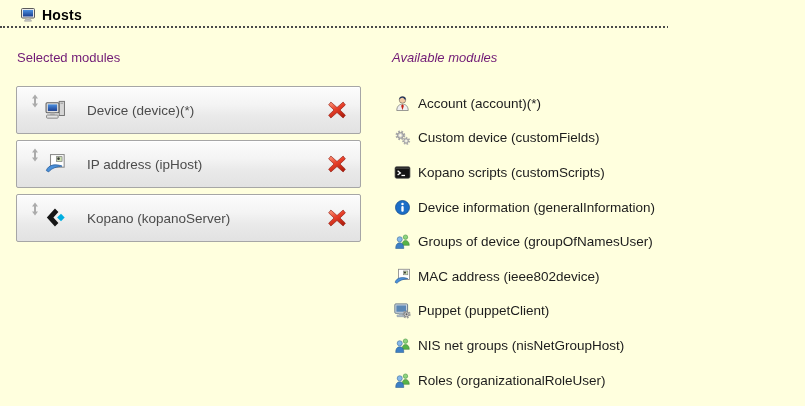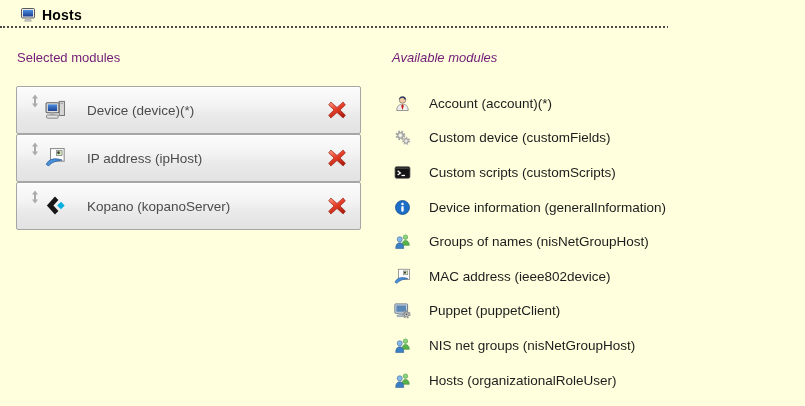--- a/index.html
+++ b/index.html
@@ -18,37 +18,37 @@
   .header-rule{position:absolute;left:0;top:26px;width:805px;height:0;border-bottom:2px dotted #4a4a4a;}
 
   
   .col-label{position:absolute;font-size:13px;color:#701a75;}
   .label-selected{left:17px;top:50px;}
   .label-available{left:392px;top:50px;font-style:italic;}
 
   
   .sel-list{position:absolute;left:16px;top:86px;width:345px;}
   .sel-item{
-    position:relative;height:46px;
+    position:relative;height:46px;margin-bottom:6px;
     border:1px solid #a6a6a6;border-radius:2px;
     background:linear-gradient(to bottom,#fcfcfc 0%,#f4f4f4 38%,#eaeaea 62%,#e2e2e2 100%);
     box-shadow:inset 0 1px 0 #ffffff;
     cursor:move;
   }
   .drag-icon{position:absolute;left:13px;top:7px;width:10px;height:14px;}
   .mod-icon{position:absolute;left:28px;top:12px;width:21px;height:21px;}
   .mod-label{position:absolute;left:70px;top:50%;transform:translateY(-50%);font-size:13.5px;color:#4c4c4c;}
   .remove-btn{position:absolute;right:11px;top:50%;transform:translateY(-50%);width:22px;height:22px;background:none;border:none;padding:0;cursor:pointer;}
   .x-icon{width:20px;height:20px;display:block;}
 
   
   .avail-list{position:absolute;left:394px;top:86px;width:308px;}
   .avail-item{display:flex;align-items:center;height:34.6px;}
   .avail-icon{width:17px;height:17px;flex:0 0 17px;}
-  .avail-label{margin-left:18px;font-size:13.5px;color:#1c1c1c;white-space:nowrap;}
+  .avail-label{margin-left:7px;font-size:13.5px;color:#1c1c1c;white-space:nowrap;}
   .add-btn{margin-left:auto;width:18px;height:18px;background:none;border:none;padding:0;cursor:pointer;}
   .plus-icon{width:17px;height:17px;display:block;}
 
   
   .scrollbar{position:absolute;left:750px;top:86px;width:17px;height:306px;background:#ada69f;border:1px solid #8f8f8f;box-sizing:border-box;}
   .sb-btn{position:absolute;left:0;width:15px;height:15px;background:#d6d2ca;box-sizing:border-box;
     border:1px solid;border-color:#ffffff #4d4d4d #4d4d4d #ffffff;
     box-shadow:inset -1px -1px 0 #8e8a84,inset 1px 1px 0 #f2f0ec;
     display:flex;align-items:center;justify-content:center;padding:0;cursor:pointer;}
   .sb-up{top:0;}
@@ -241,21 +241,21 @@
           <svg class="plus-icon">
             <use href="#sym-plus" xlink:href="#sym-plus"></use>
           </svg>
         </button>
       </div>
 
       <div class="avail-item">
         <svg class="avail-icon">
           <use href="#sym-terminal" xlink:href="#sym-terminal"></use>
         </svg>
-        <span class="avail-label">Custom scripts (customScripts)</span>
+        <span class="avail-label">Kopano scripts (customScripts)</span>
         <button type="button" class="add-btn">
           <svg class="plus-icon">
             <use href="#sym-plus" xlink:href="#sym-plus"></use>
           </svg>
         </button>
       </div>
 
       <div class="avail-item">
         <svg class="avail-icon">
           <use href="#sym-info" xlink:href="#sym-info"></use>
@@ -265,21 +265,21 @@
           <svg class="plus-icon">
             <use href="#sym-plus" xlink:href="#sym-plus"></use>
           </svg>
         </button>
       </div>
 
       <div class="avail-item">
         <svg class="avail-icon">
           <use href="#sym-group" xlink:href="#sym-group"></use>
         </svg>
-        <span class="avail-label">Groups of names (nisNetGroupHost)</span>
+        <span class="avail-label">Groups of device (groupOfNamesUser)</span>
         <button type="button" class="add-btn">
           <svg class="plus-icon">
             <use href="#sym-plus" xlink:href="#sym-plus"></use>
           </svg>
         </button>
       </div>
 
       <div class="avail-item">
         <svg class="avail-icon">
           <use href="#sym-iphost" xlink:href="#sym-iphost"></use>
@@ -313,21 +313,21 @@
           <svg class="plus-icon">
             <use href="#sym-plus" xlink:href="#sym-plus"></use>
           </svg>
         </button>
       </div>
 
       <div class="avail-item">
         <svg class="avail-icon">
           <use href="#sym-group" xlink:href="#sym-group"></use>
         </svg>
-        <span class="avail-label">Hosts (organizationalRoleUser)</span>
+        <span class="avail-label">Roles (organizationalRoleUser)</span>
         <button type="button" class="add-btn">
           <svg class="plus-icon">
             <use href="#sym-plus" xlink:href="#sym-plus"></use>
           </svg>
         </button>
       </div>
     </div>
 
   <div class="scrollbar">
     <button type="button" class="sb-btn sb-up">

